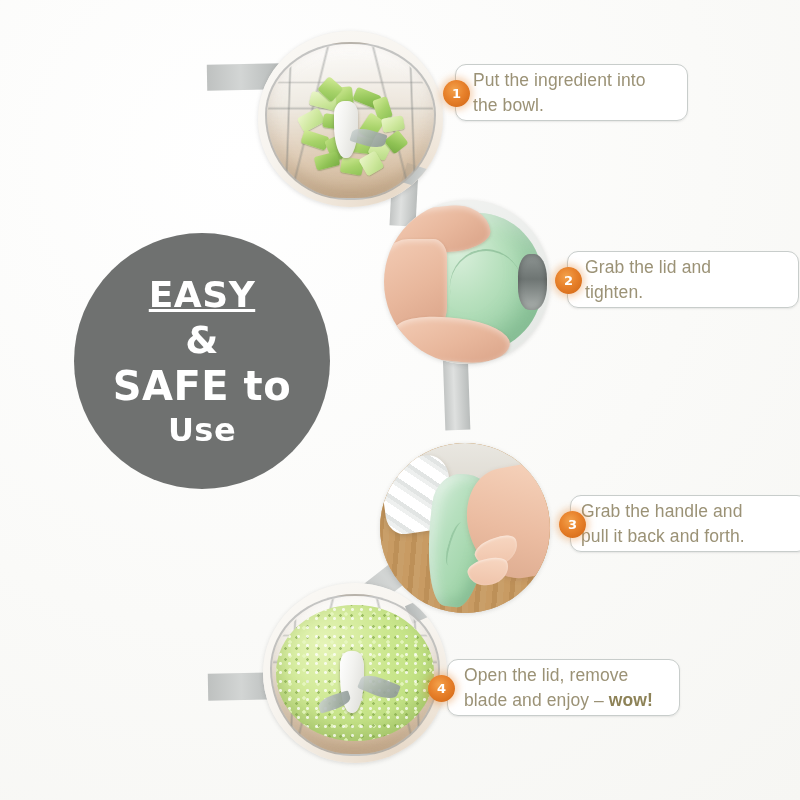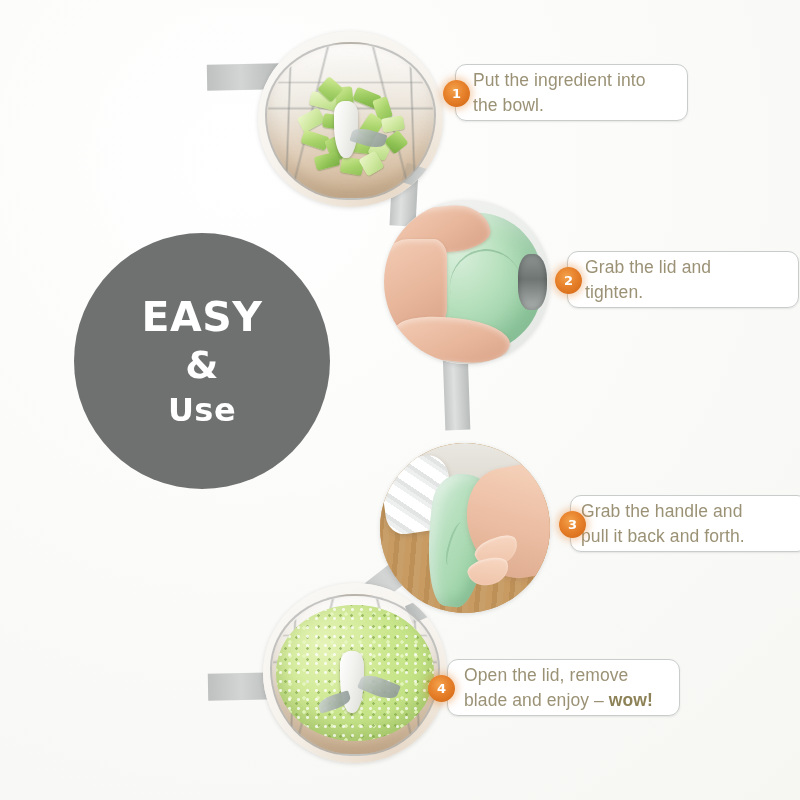--- a/index.html
+++ b/index.html
@@ -42,21 +42,21 @@
     flex-direction: column;
     align-items: center;
     justify-content: center;
     color: #ffffff;
     text-align: center;
     line-height: 1.14;
     font-weight: bold;
     letter-spacing: .5px;
     box-shadow: 0 0 0 0 rgba(0,0,0,0);
   }
-  .badge-circle .l1 { font-size: 41px; }
+  .badge-circle .l1 { font-size: 36px; text-decoration: underline; }
   .badge-circle .l2 { font-size: 38px; margin: 4px 0 2px; }
   .badge-circle .l3 { font-size: 40px; }
   .badge-circle .l4 { font-size: 32px; margin-top: 2px; }
 
   
   .photo {
     position: absolute;
     border-radius: 50%;
     overflow: hidden;
     background: #f3f1ee;
@@ -273,20 +273,21 @@
 
   <div class="bar" style="left:207px; top:64px; width:75px; height:26px; transform:rotate(-1deg);"></div>
   <div class="bar v" style="left:391px; top:168px; width:26px; height:58px; transform:rotate(3deg);"></div>
   <div class="bar v" style="left:444px; top:352px; width:25px; height:78px; transform:rotate(-2deg);"></div>
   <div class="bar" style="left:352px; top:566px; width:78px; height:25px; transform:rotate(-38deg);"></div>
   <div class="bar" style="left:208px; top:673px; width:74px; height:27px; transform:rotate(-1deg);"></div>
 
   <div class="badge-circle" style="left:74px; top:233px; width:256px; height:256px;">
     <span class="l1">EASY</span>
     <span class="l2">&amp;</span>
+    <span class="l3">SAFE to</span>
     <span class="l4">Use</span>
   </div>
 
   <div class="photo" style="left:258px; top:31px; width:185px; height:176px;">
     <div class="inner">
       <div class="bowl-bg"></div>
       <div class="bowl-handle-tab" style="right:-4px; bottom:18px; width:44px; height:20px; transform:rotate(18deg);"></div>
       <div class="bowl-body">
         <div class="bowl-ribs"></div>
       </div>

